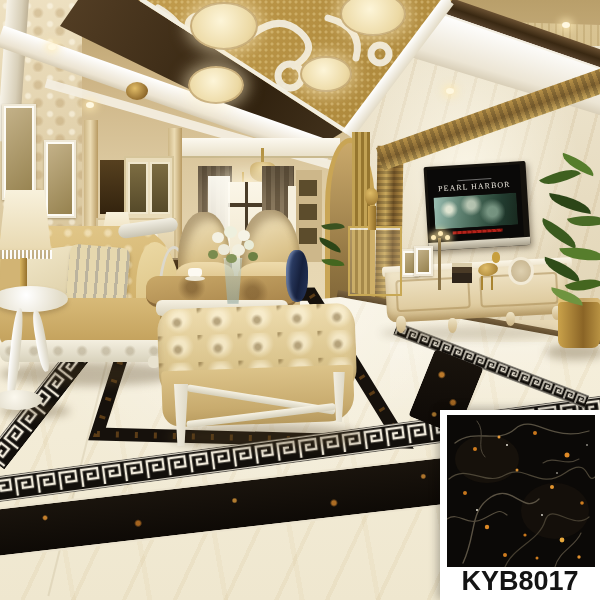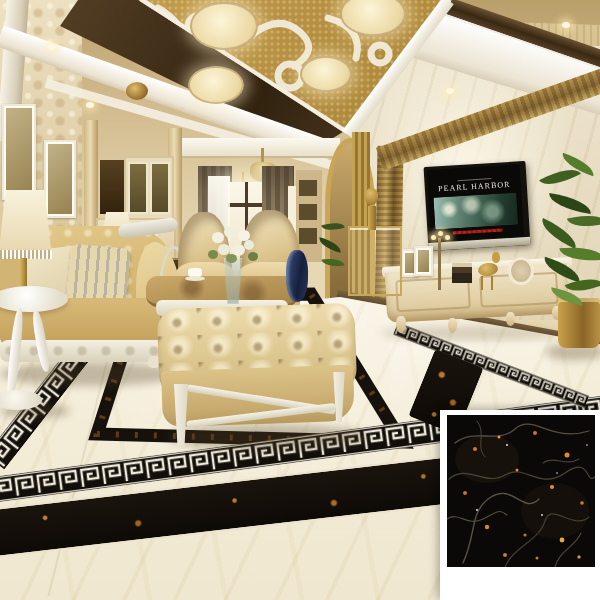--- a/index.html
+++ b/index.html
@@ -542,14 +542,15 @@
       </g>
       <g fill="#e8e4d8">
         <circle cx="60" cy="30" r="1"></circle>
           <circle cx="110" cy="58" r="0.8"></circle>
           <circle cx="30" cy="95" r="1"></circle>
         <circle cx="95" cy="100" r="0.9"></circle>
           <circle cx="140" cy="30" r="0.8"></circle>
       </g>
     </svg>
   </div>
+  <div class="abs swatch-label">KYB8017</div>
 
 </div>
 
 </body></html>

